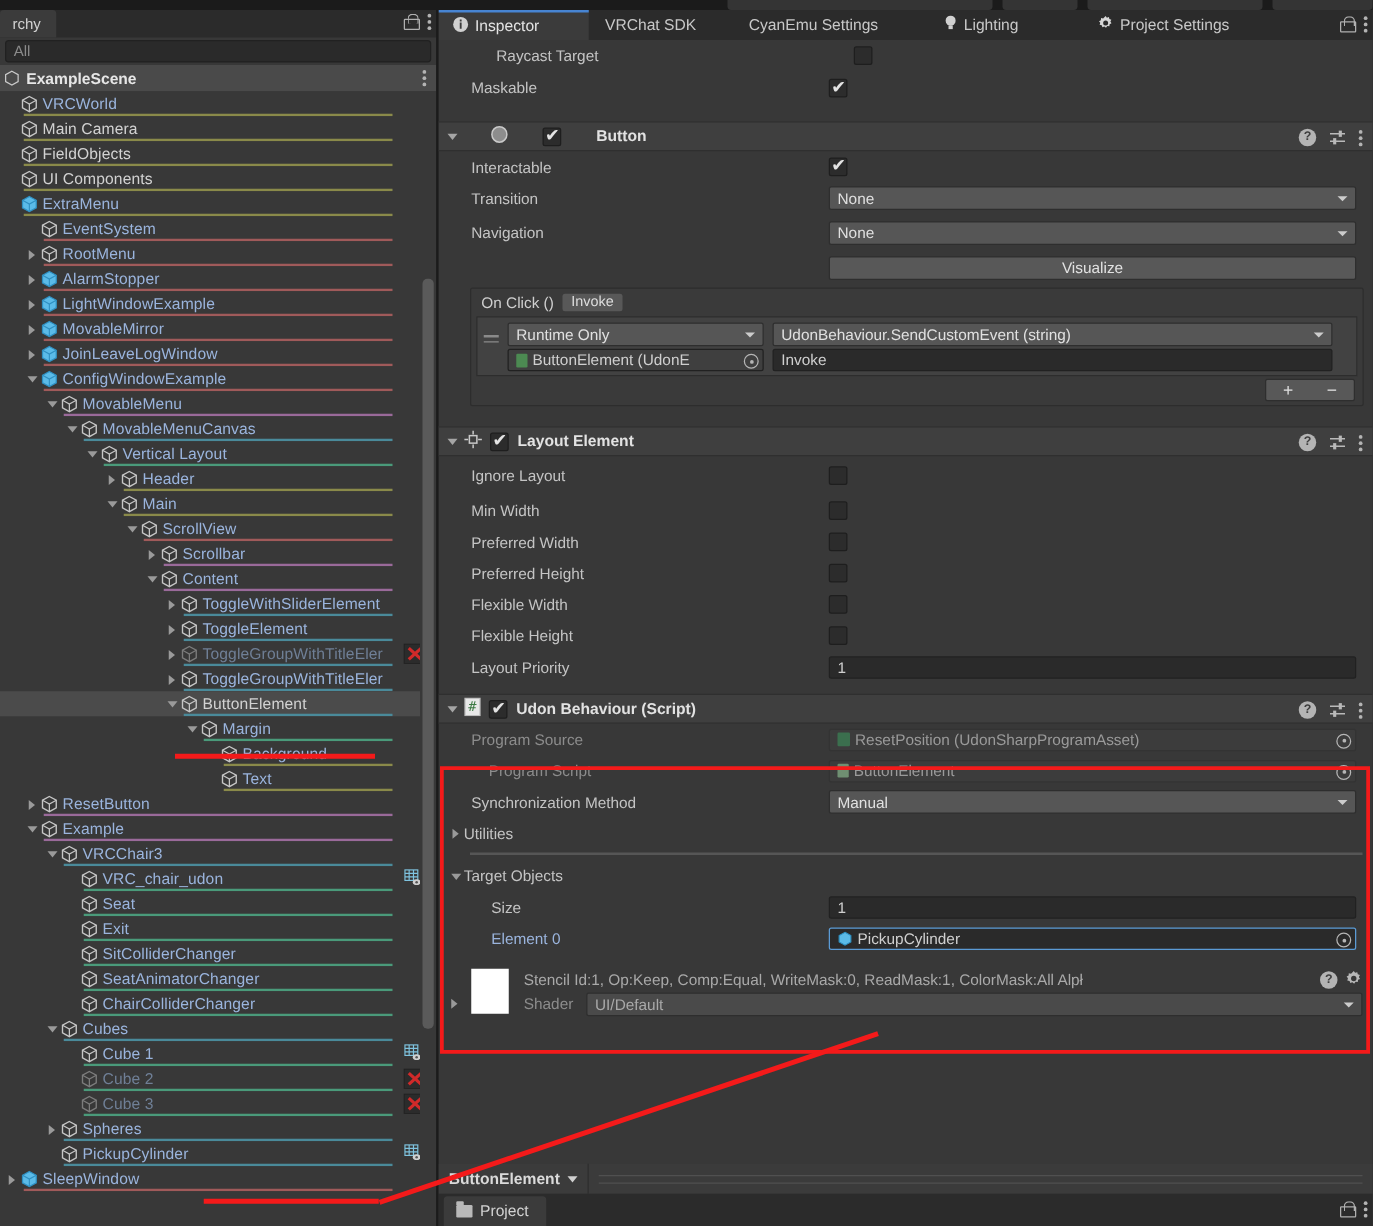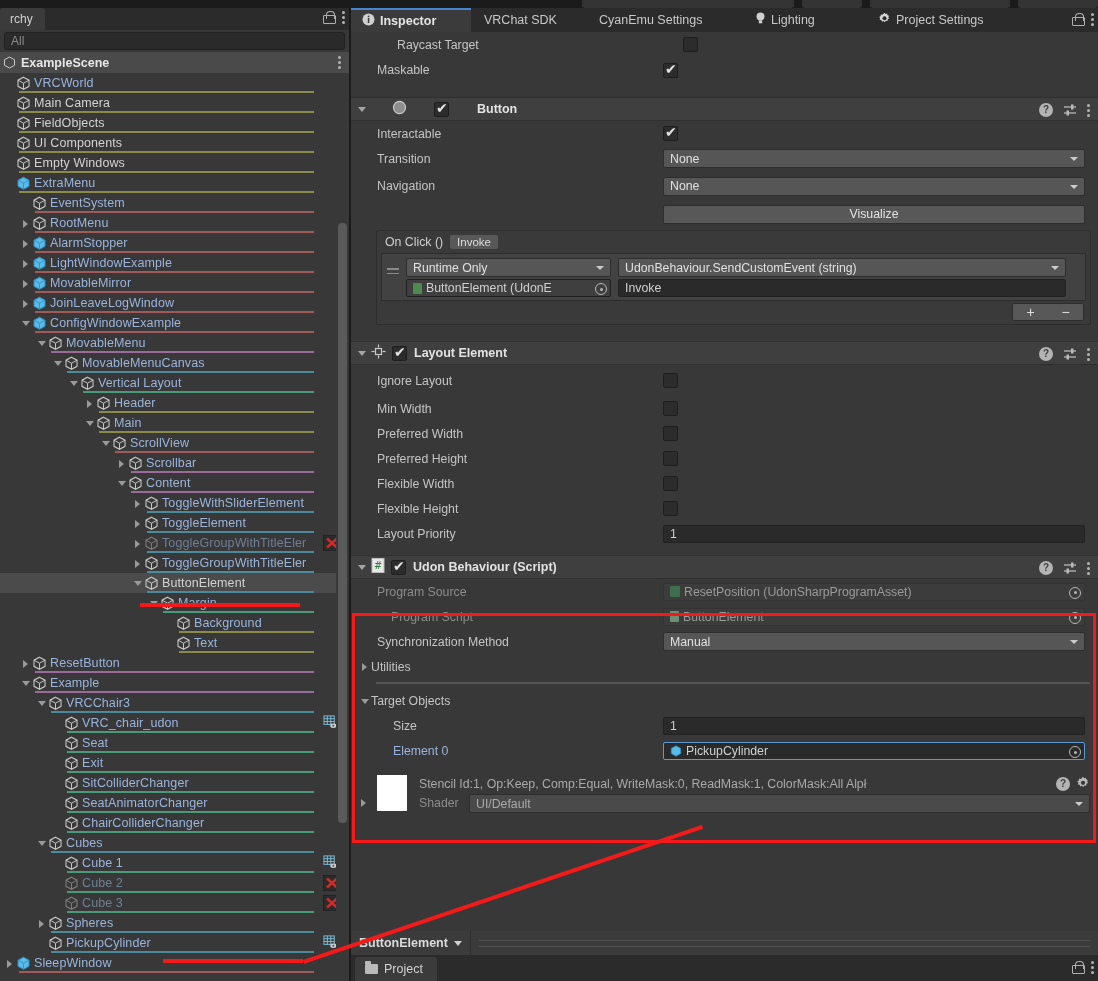--- a/index.html
+++ b/index.html
@@ -76,21 +76,21 @@
   .arrow-r::after { content:""; position:absolute; left:1px; top:1px; width:5px; height:5px; border-right:1.6px solid #a0a0a0; border-top:1.6px solid #a0a0a0; transform:rotate(45deg); }
   .badge { position:absolute; right:4px; top:2px; width:22px; height:16px; }
 
   
   #inspector { position:absolute; left:351px; top:8px; width:747px; height:973px; background:#383838; }
   #insp-tabs { position:relative; height:24px; background:#2b2b2b; }
   .itab {
     position:absolute; top:0; height:24px; display:flex; align-items:center; gap:5px;
     padding:0 11px; font-size:12.5px; color:#c8c8c8; white-space:nowrap;
   }
-  .itab.active { background:#3b3b3b; color:#e4e4e4; border-top:2px solid #4784d2;font-weight:bold; }
+  .itab.active { background:#3b3b3b; color:#e4e4e4; border-top:2px solid #4784d2; }
   .ibody { position:relative; background:#383838; }
 
   .prow { height:25px; display:flex; align-items:center; position:relative; }
   .plabel { width:312px; padding-left:26px; font-size:12.3px; color:#c4c4c4; }
   .plabel.dim { color:#8c8c8c; }
   .cbx {
     width:15px; height:15px; background:#2c2c2c; border:1px solid #1e1e1e; border-radius:2px;
     position:relative; flex:0 0 15px;
   }
   .cbx.on::after {
@@ -238,33 +238,20 @@
         <span style="flex:0 0 3px"></span>
         <span class="twist"></span>
         <span class="cube">
           <svg width="15" height="15" viewBox="0 0 15 15">
             <path d="M7.5 1.2 L13 4.2 L13 10.3 L7.5 13.3 L2 10.3 L2 4.2 Z" fill="none" stroke="#c6c6c6" stroke-width="1.1"></path>
             <path d="M2 4.2 L7.5 7.2 L13 4.2" fill="none" stroke="#c6c6c6" stroke-width="1"></path>
             <path d="M7.5 7.2 L7.5 13.3" stroke="#c6c6c6" stroke-width="1"></path>
           </svg>
         </span>
         <span class="tlabel white">UI Components</span>
-        <span class="uline" style="left:19px;right:35px;background:#8a8a4a;"></span>
-      </div>
-      <div class="trow">
-        <span style="flex:0 0 3px"></span>
-        <span class="twist"></span>
-        <span class="cube">
-          <svg width="15" height="15" viewBox="0 0 15 15">
-            <path d="M7.5 1.2 L13 4.2 L13 10.3 L7.5 13.3 L2 10.3 L2 4.2 Z" fill="none" stroke="#c6c6c6" stroke-width="1.1"></path>
-            <path d="M2 4.2 L7.5 7.2 L13 4.2" fill="none" stroke="#c6c6c6" stroke-width="1"></path>
-            <path d="M7.5 7.2 L7.5 13.3" stroke="#c6c6c6" stroke-width="1"></path>
-          </svg>
-        </span>
-        <span class="tlabel white">Empty Windows</span>
         <span class="uline" style="left:19px;right:35px;background:#8a8a4a;"></span>
       </div>
       <div class="trow">
         <span style="flex:0 0 3px"></span>
         <span class="twist"></span>
         <span class="cube">
           <svg width="15" height="15" viewBox="0 0 15 15">
             <path d="M7.5 1.2 L13 4.2 L13 10.3 L7.5 13.3 L2 10.3 L2 4.2 Z" fill="#5bbbe8" stroke="#2f90c2" stroke-width="1"></path>
             <path d="M2 4.2 L7.5 7.2 L13 4.2" fill="none" stroke="#2f90c2" stroke-width=".9"></path>
             <path d="M7.5 7.2 L7.5 13.3" stroke="#2f90c2" stroke-width=".9"></path>

